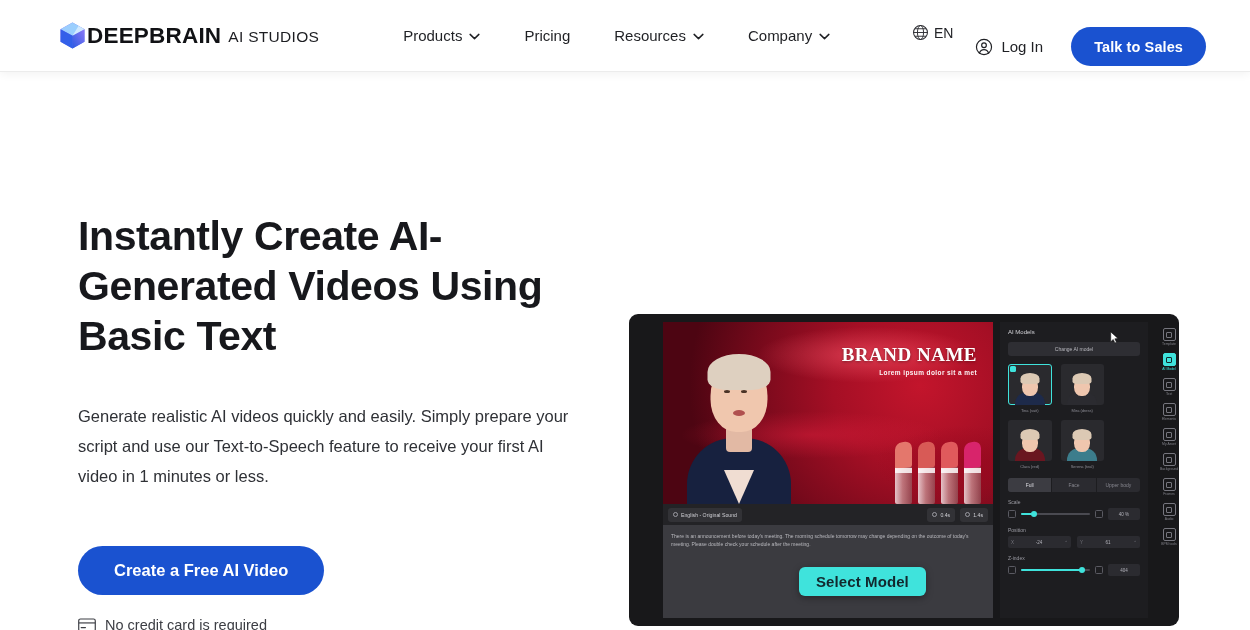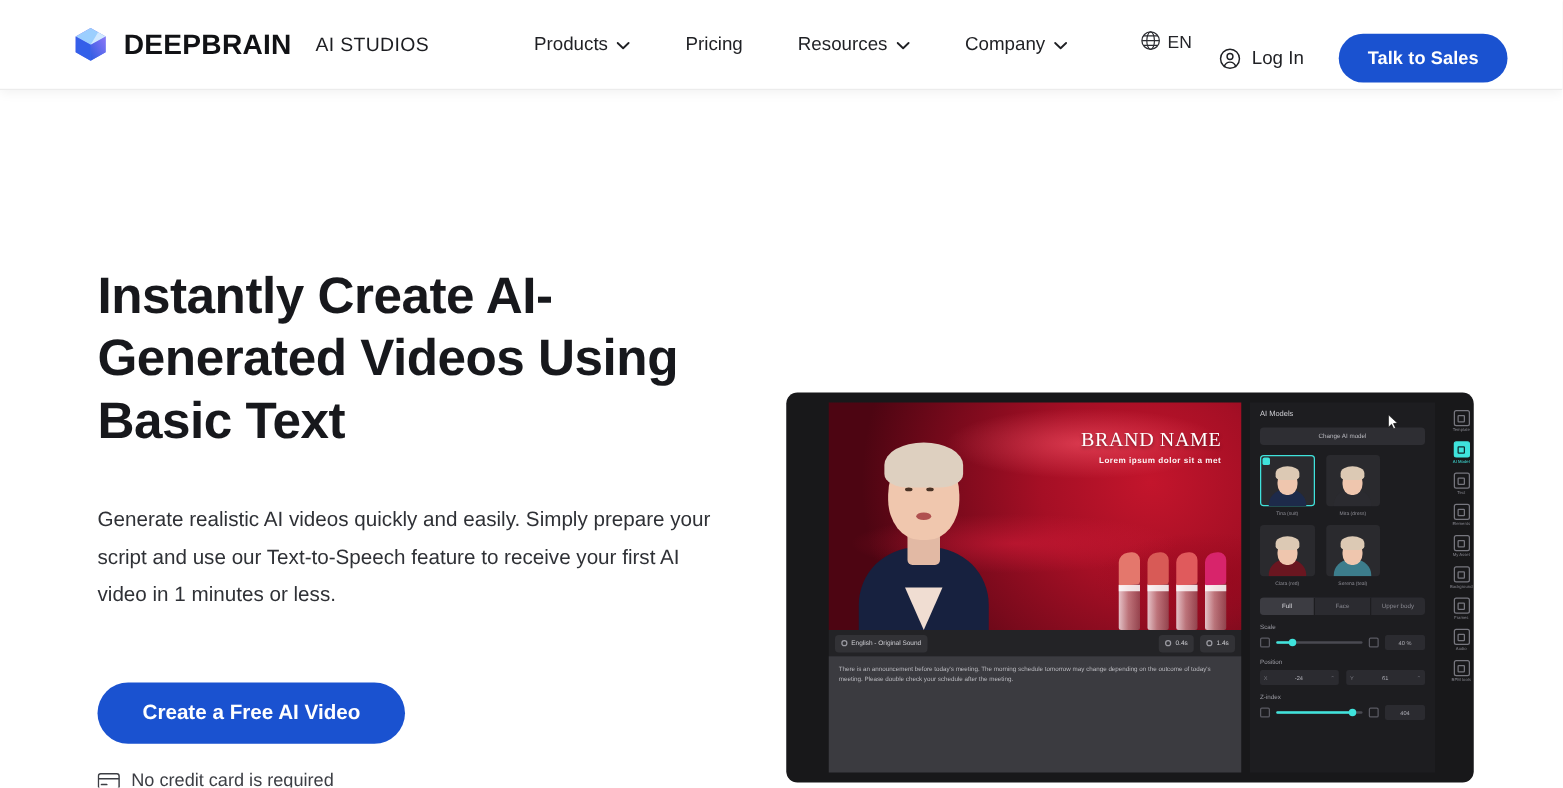--- a/index.html
+++ b/index.html
@@ -21,21 +21,20 @@
     background: #ffffff;
     display: flex;
     align-items: center;
     box-shadow: 0 1px 0 #ececec, 0 3px 9px rgba(0,0,0,0.055);
     z-index: 50;
   }
 
   .brand {
     display: flex;
     align-items: center;
-    gap: 12px;
     margin-left: 58px;
     text-decoration: none;
     cursor: pointer;
   }
 
   .brand-mark {
     width: 29px; height: 29px;
     display: block;
     flex: 0 0 auto;
   }
@@ -233,22 +232,22 @@
       radial-gradient(ellipse 40% 30% at 92% 78%, rgba(150,8,30,.8), transparent 70%);
   }
   .pv-brandtext {
     position: absolute;
     right: 16px; top: 22px;
     text-align: right;
     color: #fff;
   }
   .pv-brandtext .bn {
     font-family: "Liberation Serif", serif;
-    font-size: 16px;
-    font-weight: 400;
+    font-size: 19px;
+    font-weight: 700;
     letter-spacing: 0.5px;
     text-shadow: 0 1px 3px rgba(0,0,0,.4);
   }
   .pv-brandtext .bs {
     font-size: 6.5px;
     font-weight: 700;
     letter-spacing: 0.4px;
     margin-top: 3px;
     opacity: .95;
   }
@@ -682,20 +681,21 @@
         <div class="pill">
           <span class="dot"></span>
           <span>1.4s</span>
         </div>
       </div>
 
       <div class="pv-script">
         <p>There is an announcement before today's meeting. The morning schedule tomorrow may change depending on the outcome of today's meeting. Please double check your schedule after the meeting.</p>
       </div>
 
+      <button class="btn-select-model">Select Model</button>
     </div>
 
     <aside class="pv-panel">
       <div class="panel-title">AI Models</div>
       <div class="change-model">Change AI model</div>
 
       <div class="model-grid">
 
         <div class="model-cell sel">
           <div class="model-thumb">

